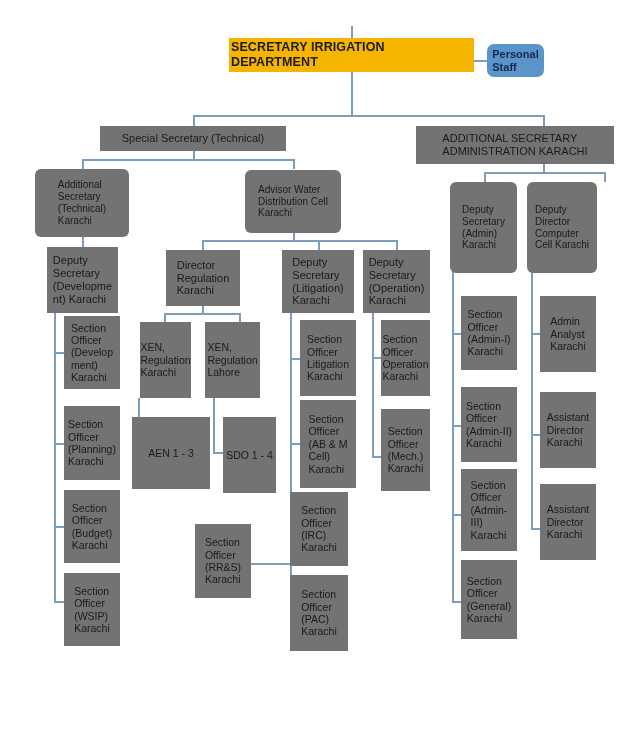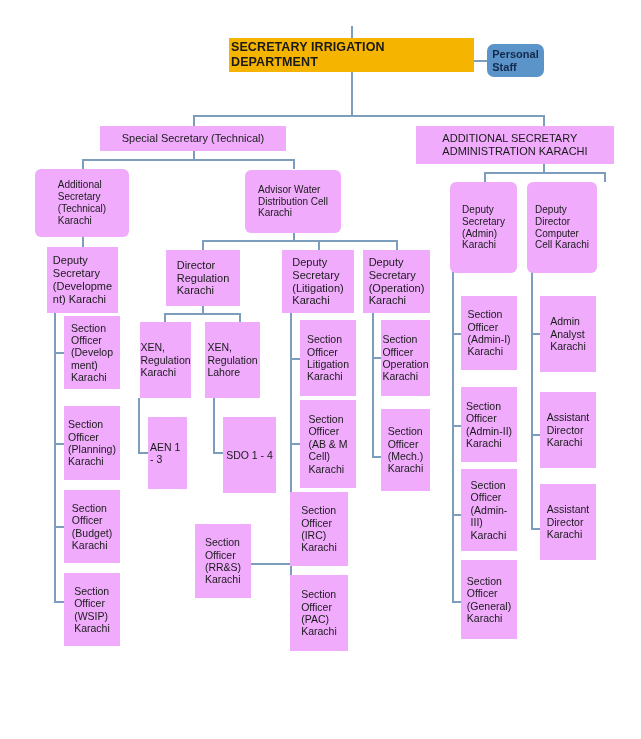--- a/index.html
+++ b/index.html
@@ -22,21 +22,21 @@
     box-sizing: border-box;
     display: flex;
     align-items: center;
     justify-content: center;
     color: #1a1a1a;
     line-height: 1.18;
     padding: 1px 2px;
     z-index: 3;
     white-space: pre-line;
   }
-  .node.pink   { background: #f0abfc; }
+  .node.pink   { background: #737373; }
   .node.orange { background: #F5B400; }
   .node.blue   { background: #5A94C8; color: #13294B; border-radius: 7px; }
 
   .node.root {
     font-weight: bold;
     font-size: 12.5px;
     letter-spacing: 0.1px;
   }
   .node.staff {
     font-weight: bold;
@@ -191,21 +191,21 @@
 Officer
 (WSIP)
 Karachi</div>
 
   <div class="node pink leaf" style="left:140px; top:322px; width:51px; height:76px;">XEN,
 Regulation
 Karachi</div>
   <div class="node pink leaf" style="left:205px; top:322px; width:55px; height:76px;">XEN,
 Regulation
 Lahore</div>
-  <div class="node pink leaf" style="left:148px; top:417px; width:39px; height:72px;">AEN 1 - 3</div>
+  <div class="node pink leaf" style="left:132px; top:417px; width:78px; height:72px;">AEN 1 - 3</div>
   <div class="node pink leaf" style="left:223px; top:417px; width:53px; height:76px;">SDO 1 - 4</div>
   <div class="node pink leaf" style="left:195px; top:524px; width:56px; height:74px;">Section
 Officer
 (RR&amp;S)
 Karachi</div>
 
   <div class="node pink leaf" style="left:300px; top:320px; width:56px; height:76px;">Section
 Officer
 Litigation
 Karachi</div>

